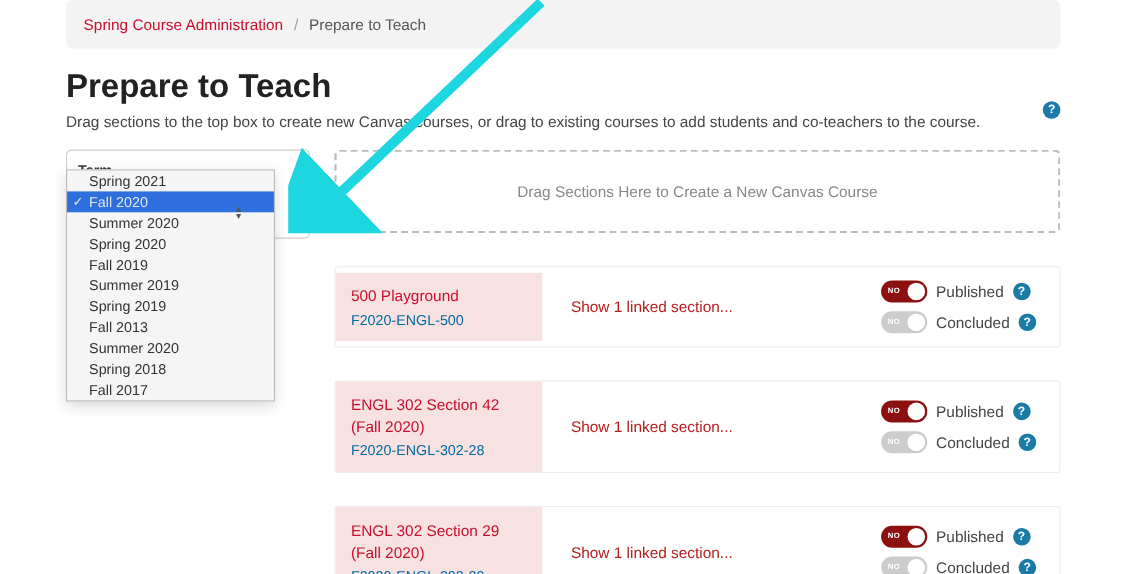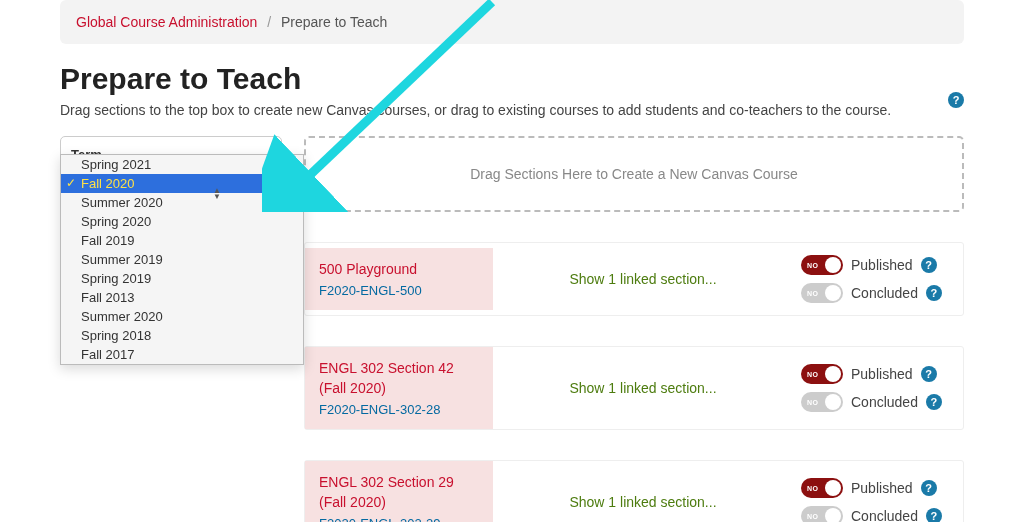--- a/index.html
+++ b/index.html
@@ -56,36 +56,36 @@
     .term-label {
       font-size: 13px;
       font-weight: 700;
       color: #333;
       margin-bottom: 4px;
     }
     .term-dropdown {
       position: absolute;
       top: 18px;
       left: 0;
-      width: 244px;
+      width: 190px;
       background: #f5f5f5;
       border: 1px solid #bbb;
       box-shadow: 0 4px 12px rgba(0,0,0,0.15);
       font-size: 13px;
       z-index: 50;
     }
     .term-option {
       padding: 2px 8px 2px 20px;
       cursor: pointer;
       position: relative;
       color: #333;
     }
     .term-option.selected {
       background: #2d6fdd;
-      color: #fde047;
+      color: #e5e5e5;
     }
     .term-option.selected::before {
       content: "✓";
       position: absolute;
       left: 5px;
       font-size: 12px;
     }
     .right-panel {
       flex: 1;
       display: flex;
@@ -117,24 +117,23 @@
       font-size: 14px;
       font-weight: 400;
       line-height: 1.4;
     }
     .course-code {
       color: #0369a1;
       font-size: 13px;
       margin-top: 4px;
     }
     .course-mid {
-      color: #4d7c0f;
-      font-size: 14px;
-      padding: 12px 4px;
-      text-align: center;
+      color: #b91c1c;
+      font-size: 14px;
+      padding: 12px 26px;
     }
     .course-right {
       display: flex;
       flex-direction: column;
       gap: 8px;
       padding: 12px 8px;
     }
     .toggle-row {
       display: flex;
       align-items: center;
@@ -201,21 +200,21 @@
       font-size: 8px;
       line-height: 6px;
       color: #555;
       z-index: 60;
     }
   </style>
 </head>
 <body>
 
 <div class="breadcrumb">
-  <a href="#">Global Course Administration</a>
+  <a href="#">Spring Course Administration</a>
   <span class="sep">/</span>
   <span class="current">Prepare to Teach</span>
 </div>
 
 <div class="page-title-row">
   <h1 class="page-title">Prepare to Teach</h1>
 </div>
 <span class="help-icon help-icon-top">?</span>
 
 <p class="subtitle">Drag sections to the top box to create new Canvas courses, or drag to existing courses to add students and co-teachers to the course.</p>

